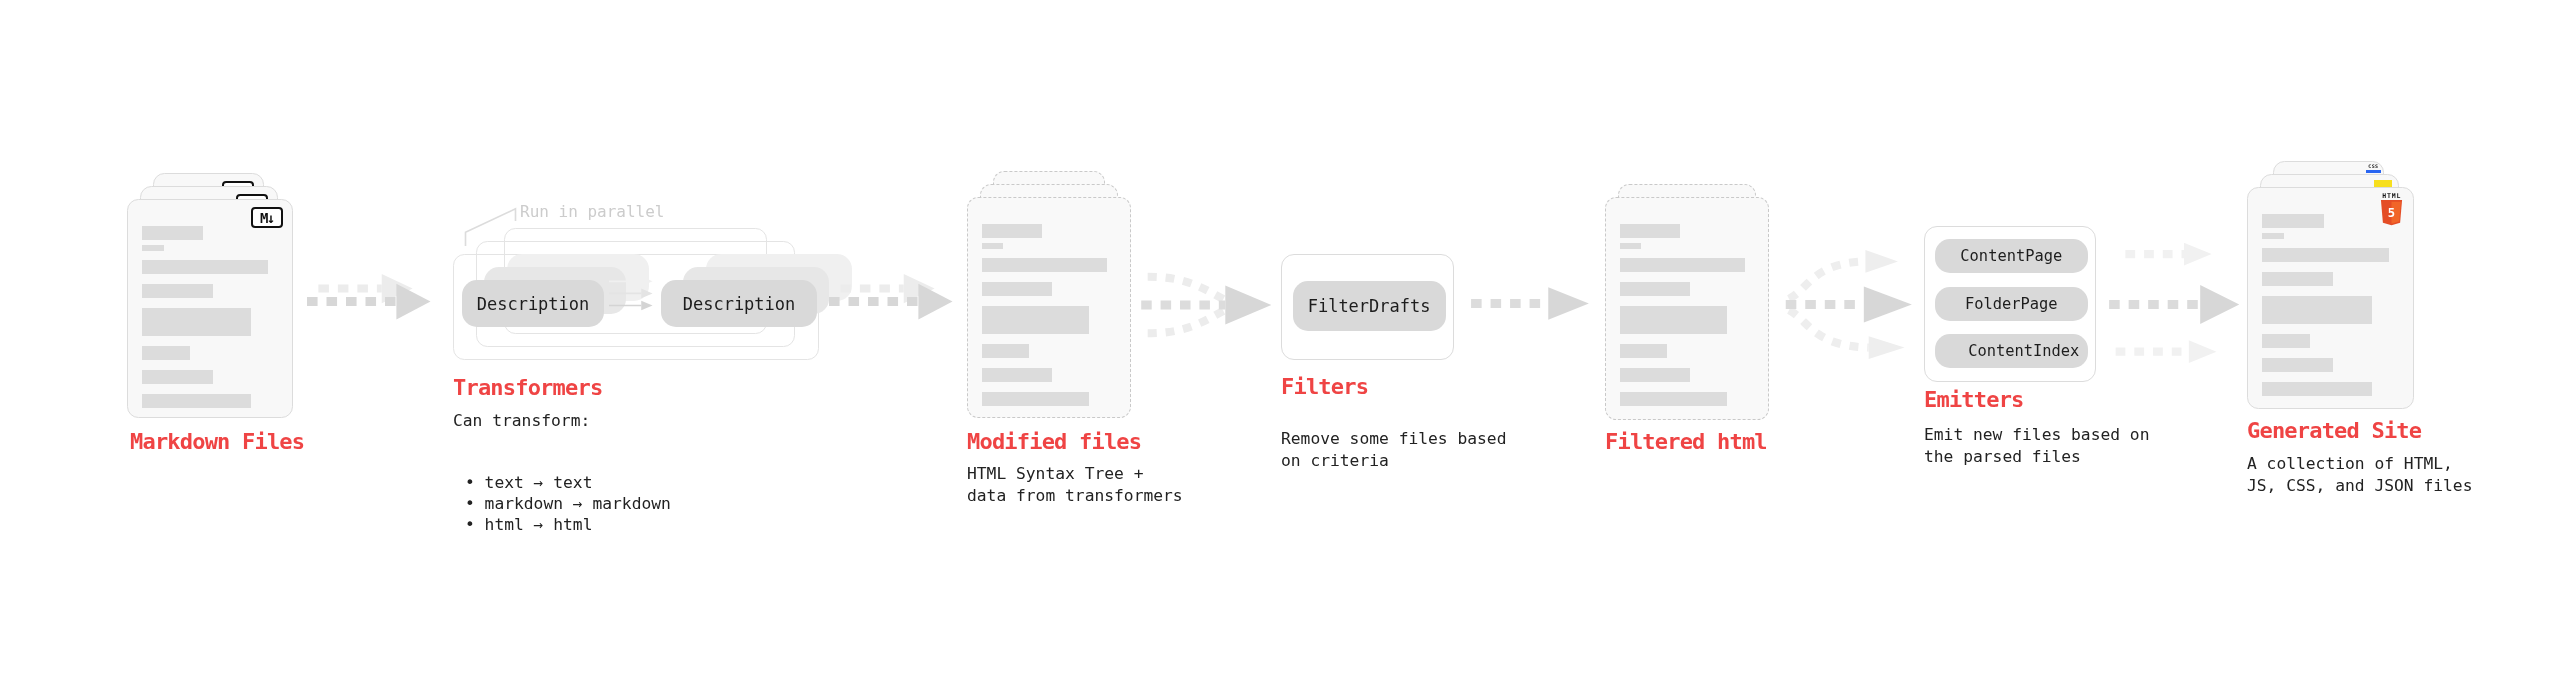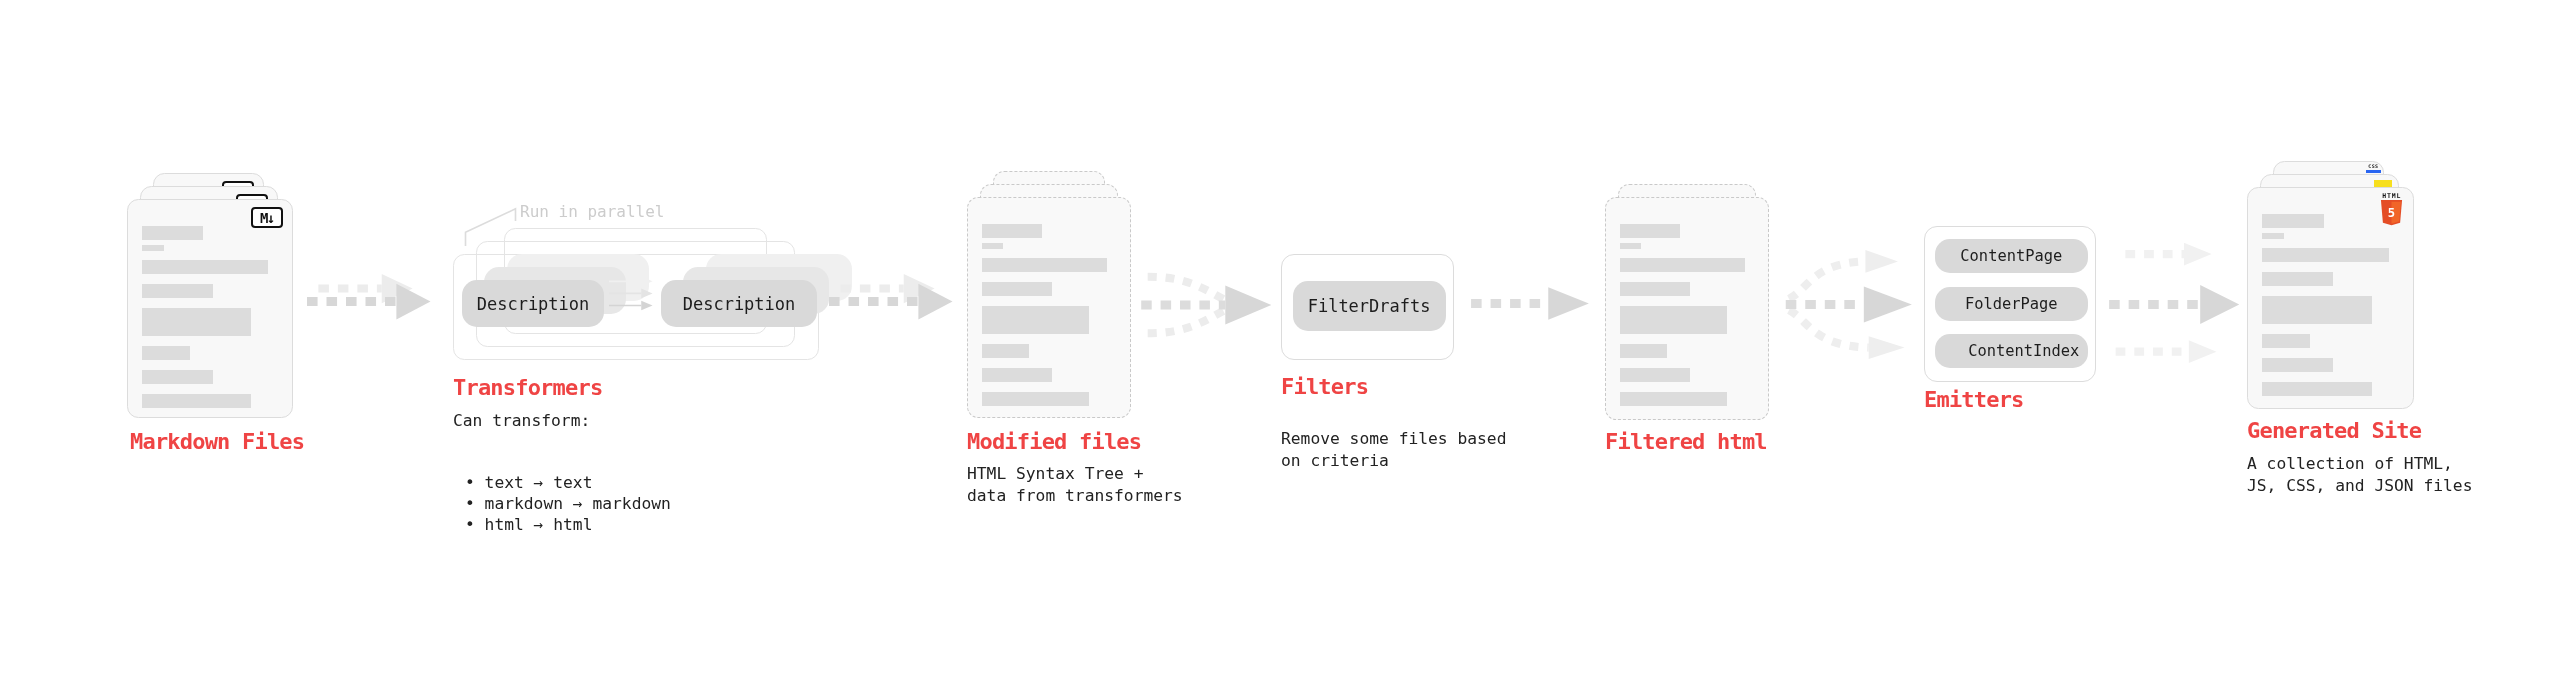--- a/index.html
+++ b/index.html
@@ -198,20 +198,24 @@
     <line x1="2" y1="83" x2="98" y2="83" stroke="#dbdbdb" stroke-width="11" stroke-dasharray="13 11"></line>
     <path d="M98,61 L157,83 L98,105 Z" fill="#d7d7d7"></path>
   </svg>
 
   <div class="panel" style="left:1924px;top:226px;width:172px;height:156px;">
     <div class="pill small" style="left:9.8px;top:12.2px;width:153px;height:34px;">ContentPage</div>
     <div class="pill small" style="left:9.8px;top:60px;width:153px;height:34px;">FolderPage</div>
     <div class="pill small" style="left:9.8px;top:107px;width:153px;height:34px;padding-left:25px;">ContentIndex</div>
   </div>
   <div class="stage-title" style="left:1924px;top:387px;">Emitters</div>
+  <div class="stage-sub" style="left:1924px;top:424px;">
+    <div>Emit new files based on</div>
+    <div>the parsed files</div>
+  </div>
 
   <svg class="arrow" style="left:2109px;top:237px;" width="132" height="135" viewBox="0 0 162 166">
     <line x1="20" y1="21" x2="92" y2="21" stroke="#f1f1f1" stroke-width="10" stroke-dasharray="12 11"></line>
     <path d="M92,7 L126,21 L92,35 Z" fill="#f1f1f1"></path>
     <line x1="0" y1="83" x2="112" y2="83" stroke="#dbdbdb" stroke-width="11" stroke-dasharray="13 11"></line>
     <path d="M112,59 L160,83 L112,107 Z" fill="#d7d7d7"></path>
     <line x1="8" y1="141" x2="98" y2="141" stroke="#f1f1f1" stroke-width="10" stroke-dasharray="12 11"></line>
     <path d="M98,127 L132,141 L98,155 Z" fill="#f1f1f1"></path>
   </svg>
 

